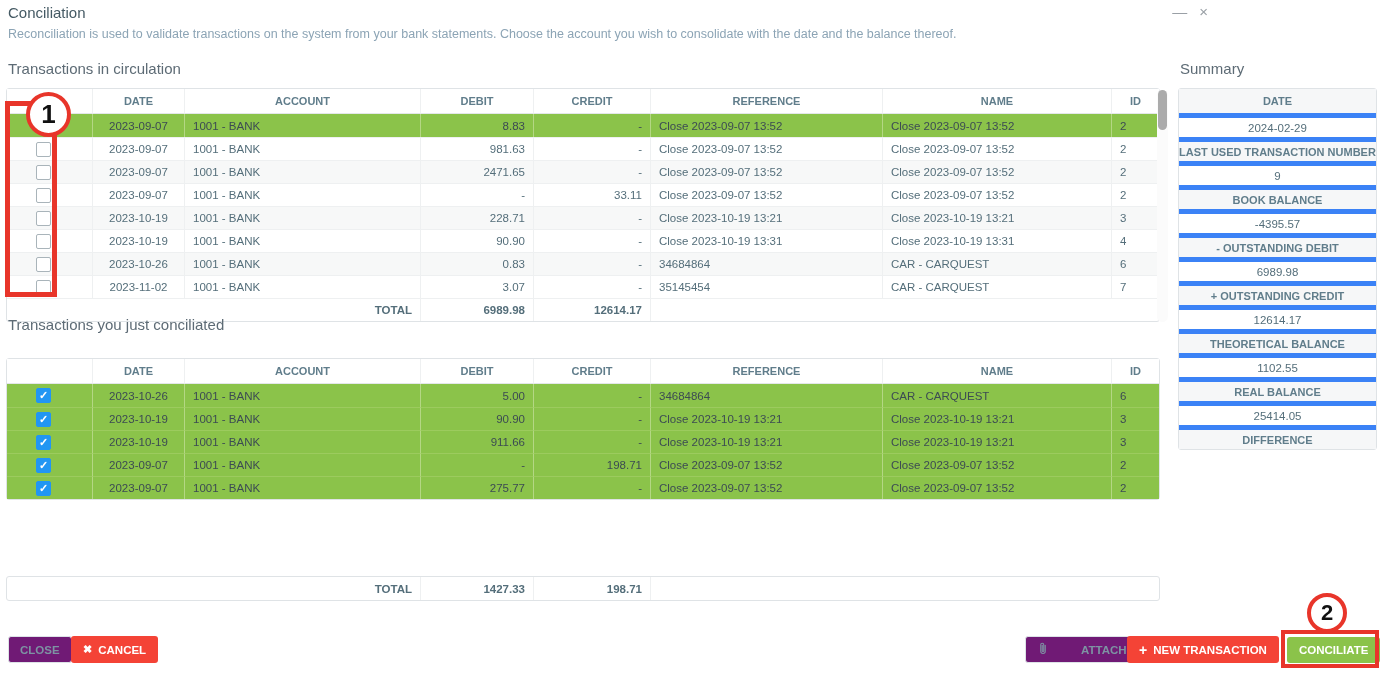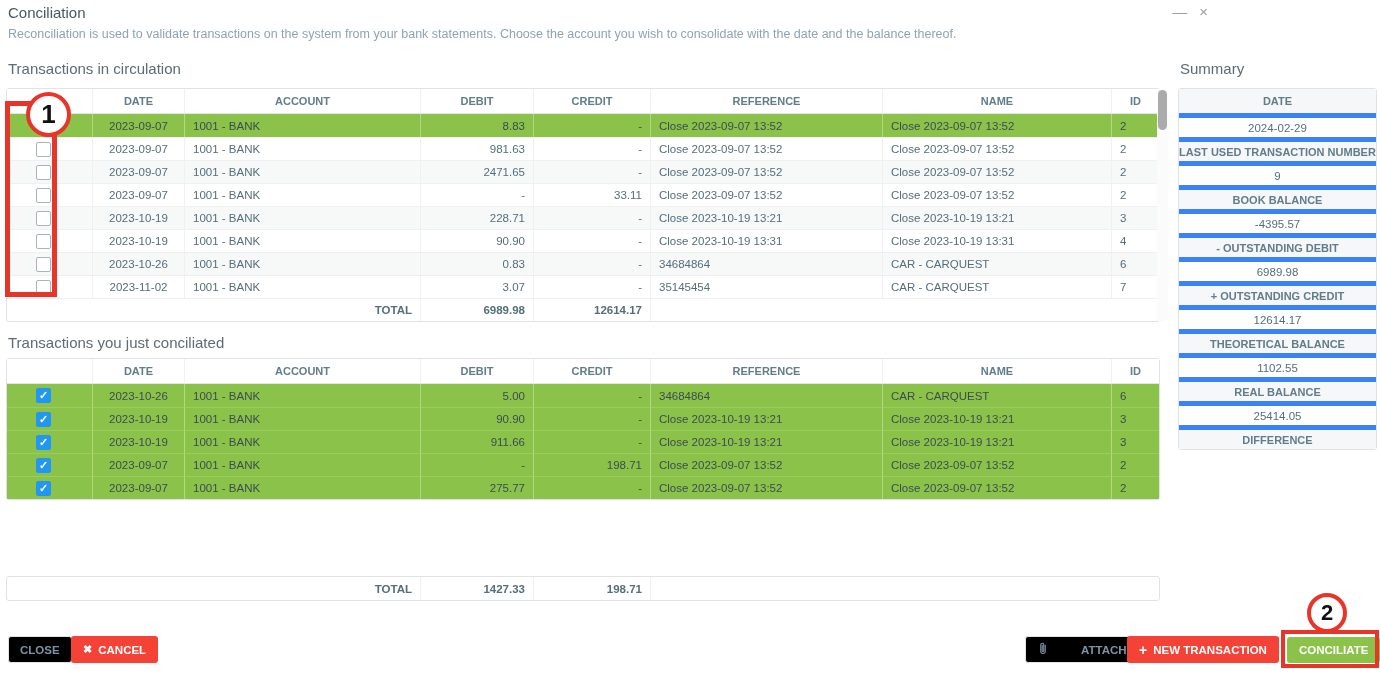--- a/index.html
+++ b/index.html
@@ -6,21 +6,21 @@
   html,body { width:1380px; height:673px; background:#fff; font-family:"Liberation Sans", sans-serif; overflow:hidden; }
   .page { position:relative; width:1216px; height:673px; }
 
   .title { position:absolute; left:8px; top:4px; font-size:15px; color:#455a64; }
   .subtitle { position:absolute; left:8px; top:27px; font-size:12.5px; color:#8ca4b5; }
   .controls { position:absolute; right:8px; top:3px; color:#9aa0a6; font-size:15px; display:flex; gap:12px; }
   .controls span { cursor:pointer; line-height:18px; }
 
   .sec-title { position:absolute; left:8px; font-size:15px; color:#5d6b75; }
   .t1 { top:60px; }
-  .t2 { top:334px; }
+  .t2 { top:316px; }
 
   table.grid { position:absolute; left:6px; width:1154px; border-collapse:separate; border-spacing:0; table-layout:fixed;
                border:1px solid #dfe3e6; border-radius:3px; background:#fff; }
   #tbl-circ { top:88px; }
   #tbl-conc { top:358px; }
   .total-strip { top:576px; }
   table.grid th { height:25px; font-size:11px; font-weight:bold; color:#607d8b; text-align:center;
                   border-bottom:1px solid #e4e7e9; border-left:1px solid #eef0f1; background:#fff; overflow:hidden; white-space:nowrap; }
   table.grid th:first-child { border-left:none; }
   table.grid td { height:23px; font-size:11.5px; color:#546e7a; padding:0 8px; border-top:1px solid #eef0f1;
@@ -55,21 +55,21 @@
   table.sum-table { position:absolute; left:1178px; top:88px; width:199px; border-collapse:separate; border-spacing:0;
                     border:1px solid #dfe3e6; border-radius:3px; }
   .sum-table td { height:24px; text-align:center; border-top:5px solid #3b82f6; overflow:hidden; white-space:nowrap; }
   .sum-table tr:first-child td { border-top:none; }
   .sum-label { background:#f6f7f8; font-size:11px; font-weight:bold; color:#607d8b; }
   .sum-value { background:#fff; font-size:11.5px; color:#546e7a; }
 
   .btn { position:absolute; top:636px; height:27px; display:inline-flex; align-items:center; justify-content:center;
          gap:6px; border-radius:3px; font-weight:bold; font-size:11.5px; padding:0 11px; border:1px solid transparent;
          cursor:pointer; white-space:nowrap; }
-  .btn-light { background:#000000; border-color:#dde3e7; color:#7d93a3; }
+  .btn-light { background:#701a75; border-color:#dde3e7; color:#7d93a3; }
   .btn-red { background:#f44336; color:#fff; }
   .btn-green { background:#8bc34a; color:#fff; }
   #btn-close { left:8px; min-width:55px; }
   #btn-cancel { left:71px; }
   #btn-attach { left:1025px;gap:32px; }
   #btn-newtx { left:1127px; }
   #btn-conciliate { left:1287px; top:637px; height:26px; }
   .glyph { font-size:11px; line-height:1; }
 
   .ann-rect { position:absolute; border:5px solid #e8352a; background:transparent; z-index:4; }

